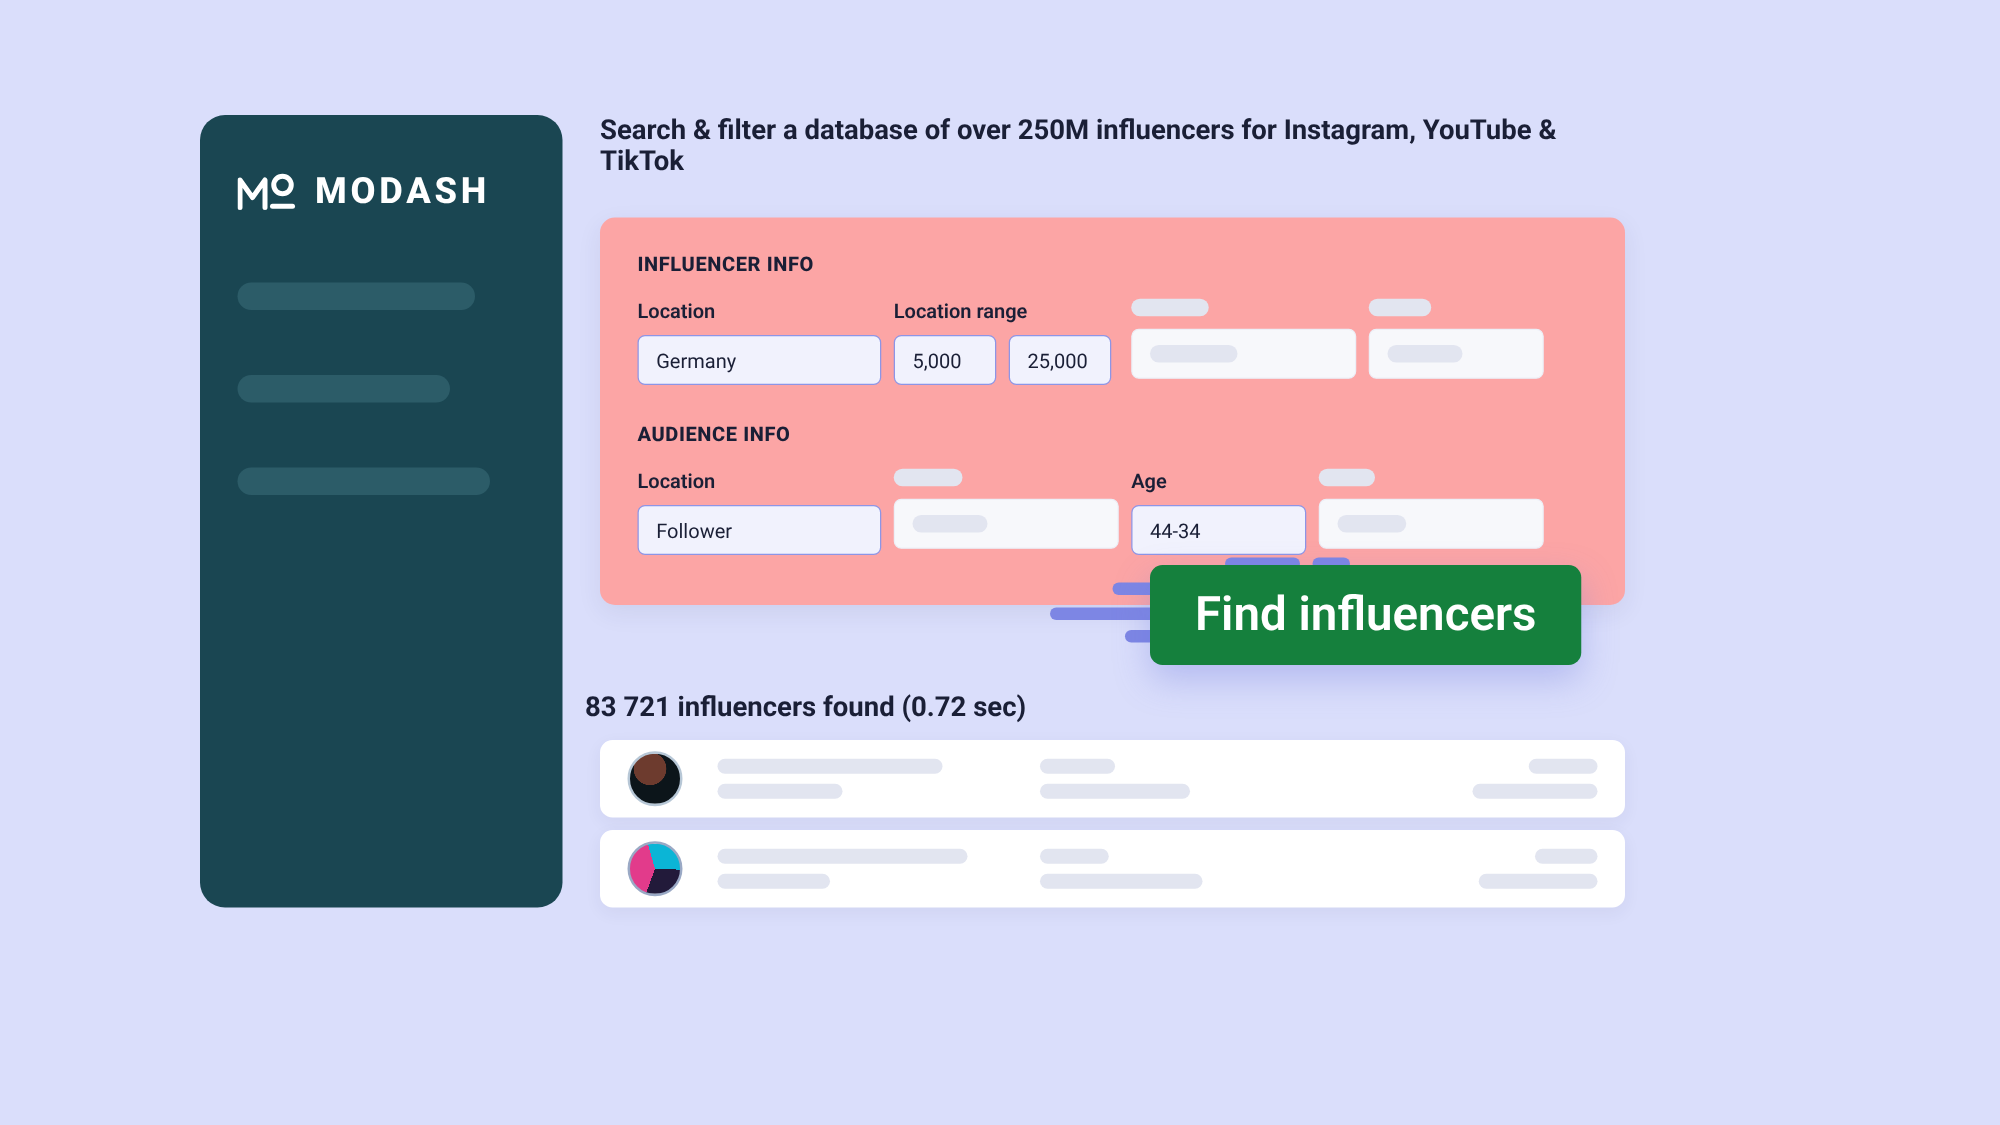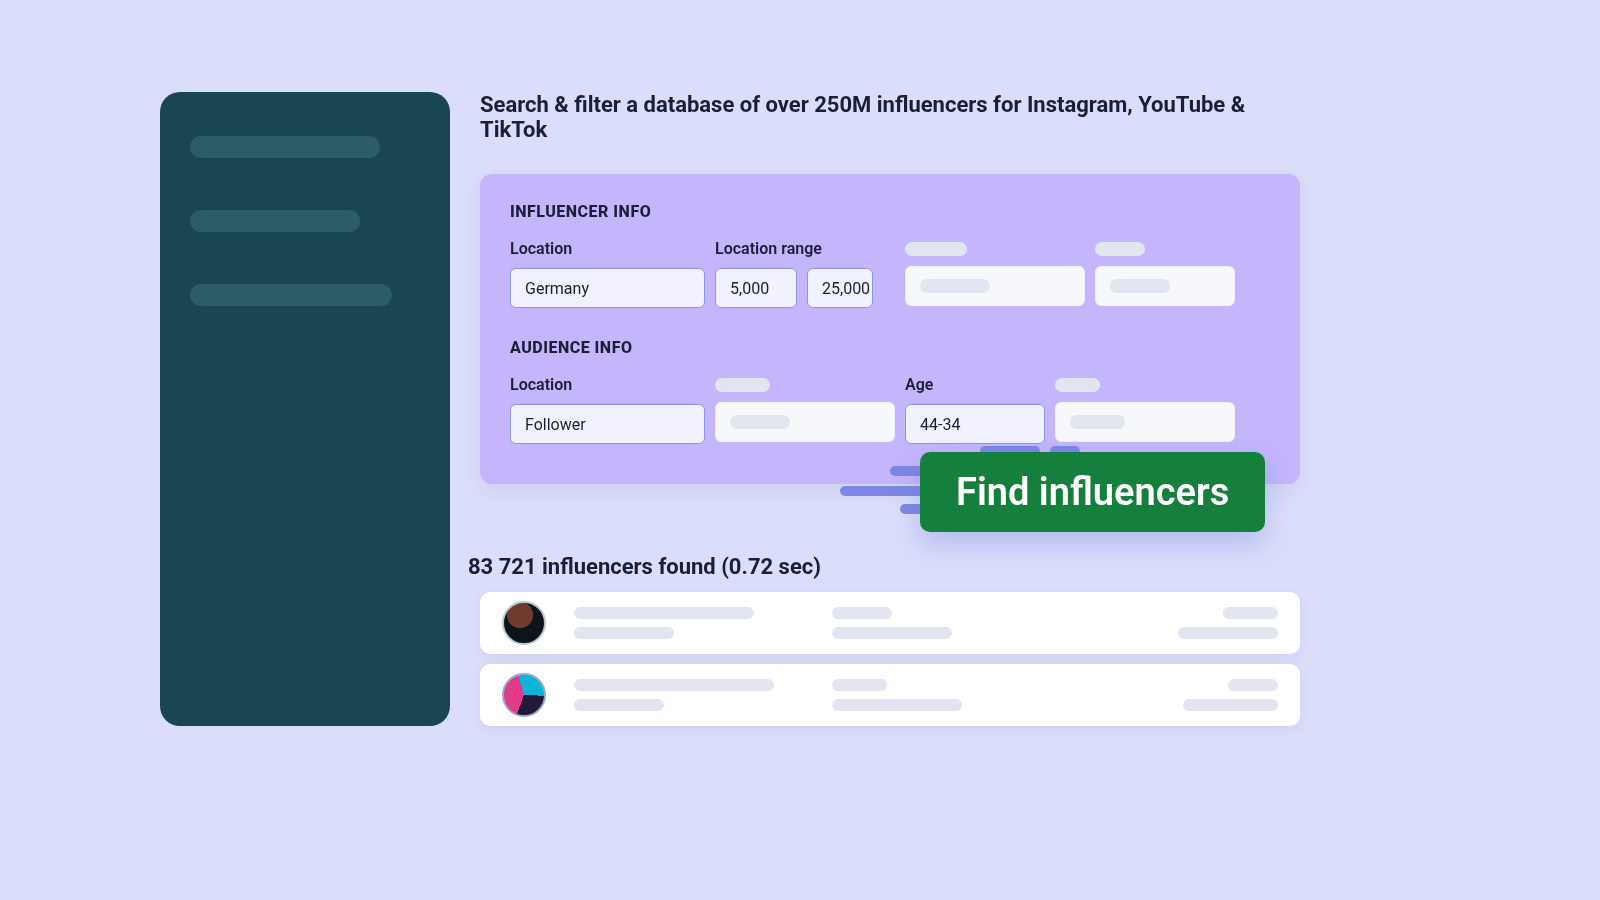--- a/index.html
+++ b/index.html
@@ -56,39 +56,39 @@
     top: 0;
     width: 820px;
   }
   .headline {
     font-size: 22px;
     font-weight: 700;
     color: #1a1f36;
     margin-bottom: 32px;
   }
   .filter-card {
-    background: #c4b5fd;
+    background: #fca5a5;
     border-radius: 12px;
     padding: 28px 30px 40px 30px;
     box-shadow: 0 6px 20px rgba(50,50,93,.08);
     position: relative;
     z-index: 2;
   }
   .section-label {
     font-size: 16px;
     font-weight: 800;
     letter-spacing: .5px;
     color: #1a1f36;
     margin-bottom: 18px;
   }
   .section-label.mt { margin-top: 30px; }
   .row {
     display: flex;
     gap: 10px;
-    align-items: center;
+    align-items: flex-start;
   }
   .col { display: flex; flex-direction: column; gap: 10px; }
   .field-label {
     font-size: 16px;
     font-weight: 600;
     color: #1a1f36;
   }
   .field {
     border: 1.5px solid #8d95e6;
     background: #f1f2fd;
@@ -180,41 +180,51 @@
   .avatar.a2 { background: conic-gradient(from 200deg, #e23b8b 0 40%, #0bb5d6 40% 70%, #221a3a 70% 100%); border:2px solid #9aa9c5;}
   .cell { display:flex; flex-direction:column; gap:8px; }
   .bar { height: 12px; border-radius: 6px; background: #e2e5f0; }
 </style>
 </head>
 <body>
 
 <div class="stage">
 
   <div class="sidebar">
+    <div class="logo-row">
+      <span class="logo-mark">
+        <svg width="48" height="30" viewBox="0 0 48 30" fill="none">
+          <path d="M2 28 L2 6 L12 20 L22 6 L22 28" stroke="#fff" stroke-width="4" stroke-linecap="round" stroke-linejoin="round"></path>
+          <circle cx="36" cy="10" r="7" stroke="#fff" stroke-width="4"></circle>
+          <line x1="28" y1="27" x2="44" y2="27" stroke="#fff" stroke-width="4" stroke-linecap="round"></line>
+        </svg>
+      </span>
+      <span class="logo-text">MODASH</span>
+    </div>
     <div class="side-pill w1"></div>
     <div class="side-pill w2"></div>
     <div class="side-pill w3"></div>
   </div>
 
   <div class="main">
     <div class="headline">Search &amp; filter a database of over 250M influencers for Instagram, YouTube &amp; TikTok</div>
 
     <div class="filter-card">
 
       <div class="section-label">INFLUENCER INFO</div>
       <div class="row">
         <div class="col" style="width:195px">
           <div class="field-label">Location</div>
           <div class="field">Germany</div>
         </div>
         <div class="col" style="width:180px">
           <div class="field-label">Location range</div>
           <div class="pair">
             <div class="field" style="width:82px">5,000</div>
-            <div class="field" style="width:66px">25,000</div>
+            <div class="field" style="width:82px">25,000</div>
           </div>
         </div>
         <div class="col" style="width:180px">
           <div class="ghost-label" style="width:62px"></div>
           <div class="ghost-field">
               <div class="ghost-pill" style="width:70px"></div>
             </div>
         </div>
         <div class="col" style="width:140px">
           <div class="ghost-label" style="width:50px"></div>

